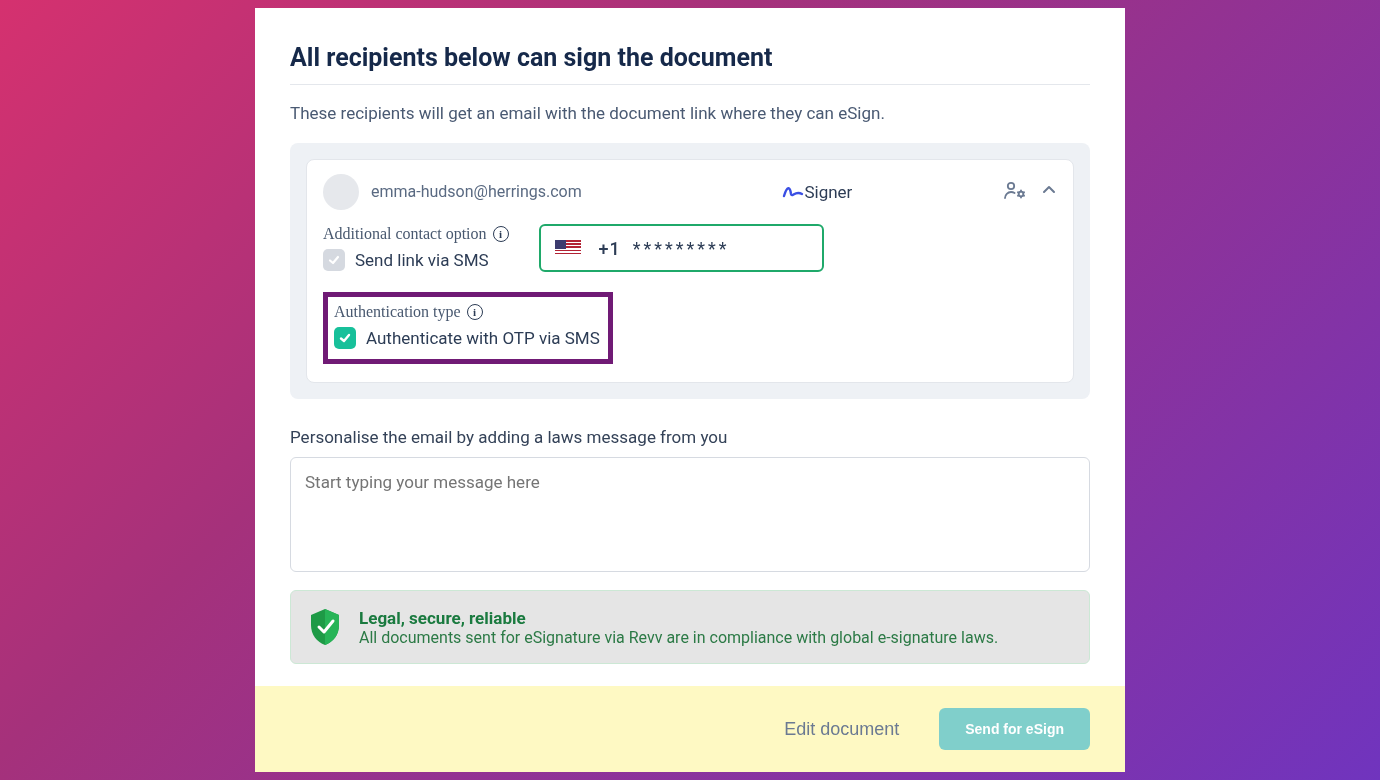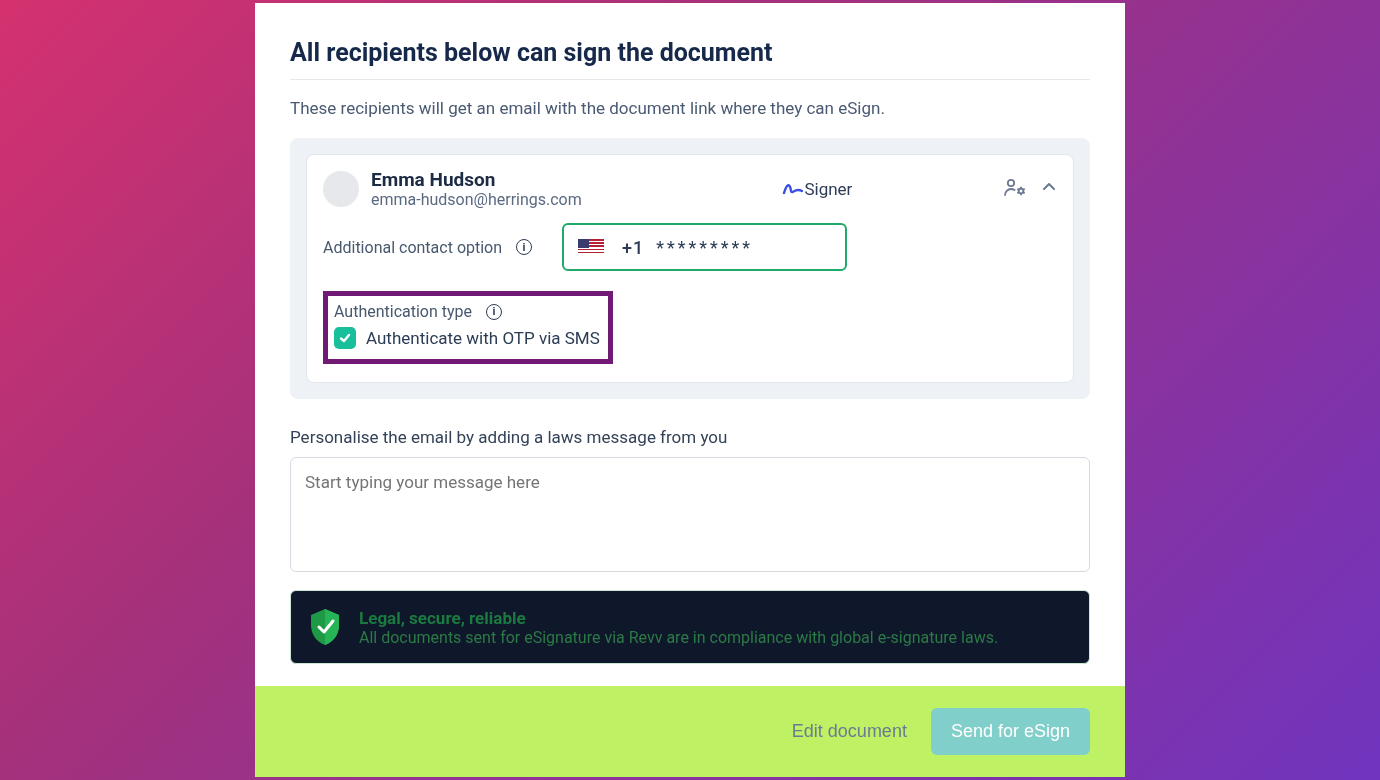--- a/index.html
+++ b/index.html
@@ -103,23 +103,24 @@
     gap: 30px;
   }
   .options-col {
     display: flex;
     flex-direction: column;
     gap: 6px;
   }
   .field-label {
     display: flex;
     align-items: center;
-    gap: 14px;
+    gap: 6px;
     font-size: 16px;
     color: #48586f;
+    font-family: Liberation Serif, serif;
   }
   .checkbox-row {
     display: flex;
     align-items: center;
     gap: 10px;
     font-size: 17px;
     color: #2c3c55;
   }
   .checkbox {
     width: 22px;
@@ -187,51 +188,51 @@
     font-size: 17px;
     color: #701a75;
     font-family: inherit;
     resize: none;
     margin-bottom: 18px;
   }
   .legal-banner {
     display: flex;
     align-items: center;
     gap: 16px;
-    background: #0f172a;
+    background: #e5e5e5;
     border: 1px solid #cce8d5;
     border-radius: 6px;
     padding: 16px 16px;
     margin-bottom: 22px;
   }
   .shield {
     width: 36px; height: 40px; position: relative;
   }
   .legal-title { font-weight: 700; color: #1a7a3f; font-size: 17px; }
   .legal-text { color: #2c7a46; font-size: 16px; }
   .footer {
-    background: #bef264;
+    background: #fef9c3;
     margin: 0 -35px;
     padding: 22px 35px;
     display: flex;
     justify-content: flex-end;
     align-items: center;
-    gap: 24px;
+    gap: 40px;
   }
   .btn-link {
     background: none; border: none;
     color: #6b7a92; font-size: 18px; cursor: pointer;
   }
   .btn-primary {
     background: #80cfcb;
     border: none;
     color: #fff;
-    font-size: 18px;
-    font-weight: 400;
-    padding: 13px 20px;
+    font-size: 14px;
+    font-weight: 700;
+    padding: 13px 26px;
     border-radius: 6px;
     cursor: pointer;
   }
   .info-icon {
     display:inline-flex; width:16px; height:16px; border:1.5px solid #2c3c55; border-radius:50%;
     align-items:center; justify-content:center; font-size:11px; font-weight:700; color:#2c3c55;
   }
 </style>
 </head>
 <body>
@@ -242,21 +243,20 @@
   <hr class="hr">
   <p class="desc">These recipients will get an email with the document link where they can eSign.</p>
 
   <div class="recipients-panel">
     <div class="recipient-card">
 
       <div class="recipient-header">
         <div class="recipient-left">
           <div class="avatar"></div>
           <div>
-            <div class="recipient-name">Emma Hudson</div>
             <div class="recipient-email">emma-hudson@herrings.com</div>
           </div>
         </div>
 
         <div class="recipient-role">
           <span class="signature-icon">
             <svg width="22" height="16" viewBox="0 0 22 16">
                 <path d="M2 12 C5 2, 8 2, 9 10 C10 14, 13 6, 20 10" stroke="#3a4fe4" stroke-width="2.4" fill="none" stroke-linecap="round"></path>
               </svg>
           </span>
@@ -279,20 +279,28 @@
           </span>
         </div>
       </div>
 
       <div class="options-row">
         <div class="options-col">
           <div class="field-label">
             <span>Additional contact option</span>
             <span class="info-icon">i</span>
           </div>
+          <label class="checkbox-row">
+            <span class="checkbox unchecked">
+              <svg width="14" height="14" viewBox="0 0 14 14">
+                  <path d="M3 7.5 L6 10 L11 4" stroke="#fff" stroke-width="2.2" fill="none" stroke-linecap="round" stroke-linejoin="round"></path>
+                </svg>
+            </span>
+            <span>Send link via SMS</span>
+          </label>
         </div>
 
         <div class="phone-input">
           <span class="flag"></span>
           <span class="phone-code">+1</span>
           <span class="phone-mask">*********</span>
         </div>
       </div>
 
       <div class="auth-block">

